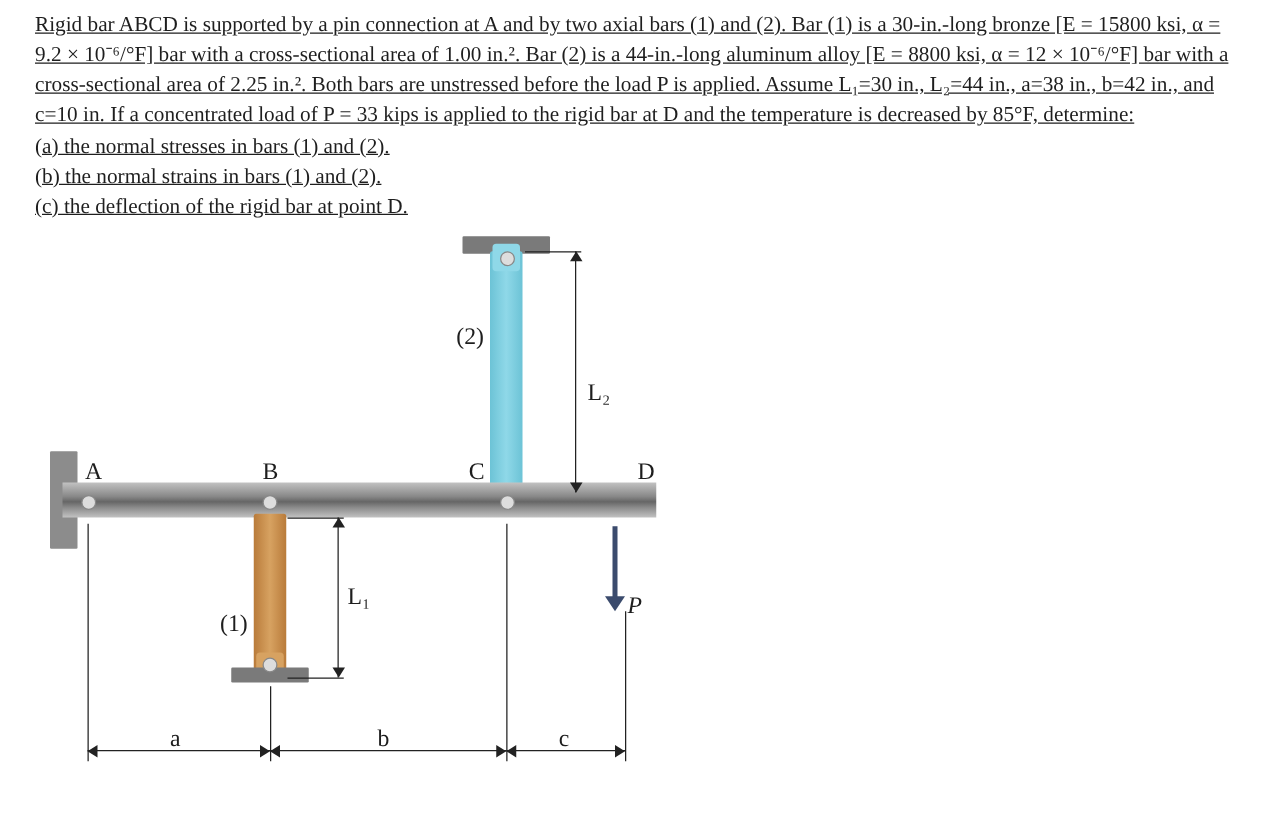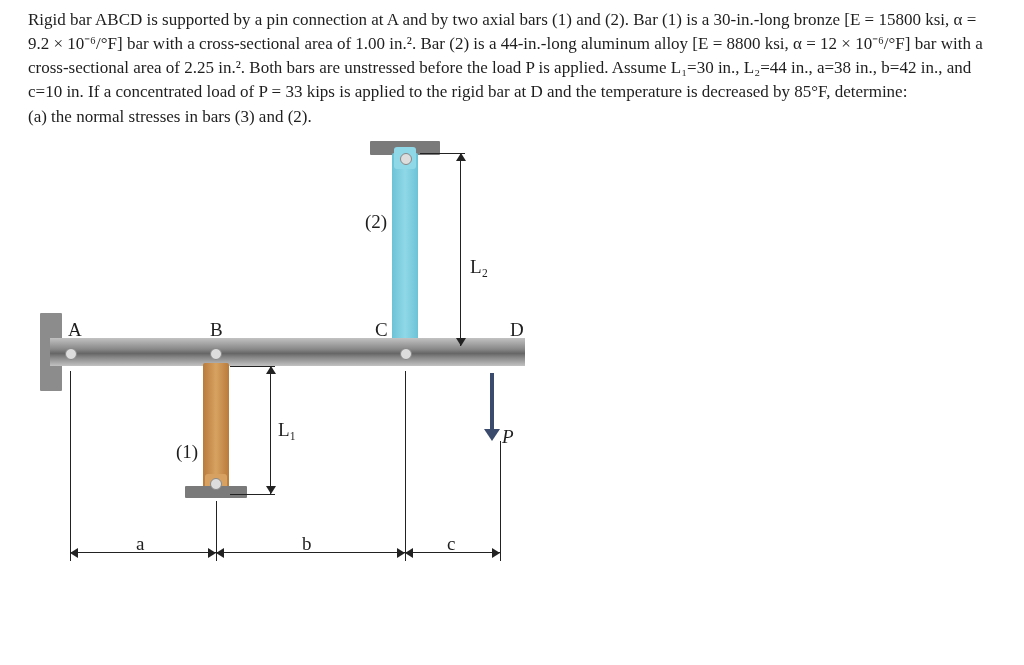--- a/index.html
+++ b/index.html
@@ -10,20 +10,21 @@
       color: #1e1e1e;
       background: #fff;
       width: 1024px;
     }
     .problem-text {
       padding: 8px 28px 0 28px;
       line-height: 1.42;
     }
     .problem-text p {
       margin: 0 0 0 0;
+      text-decoration: underline;
     }
     .diagram {
       position: relative;
       width: 540px;
       height: 480px;
       margin-left: 20px;
       margin-top: 12px;
     }
     
     .wall {
@@ -165,21 +166,23 @@
       position:absolute;
       width:1px;
       background:#222;
     }
   </style>
 </head>
 <body>
 
 <div class="problem-text">
   <p>Rigid bar ABCD is supported by a pin connection at A and by two axial bars (1) and (2). Bar (1) is a 30-in.-long bronze [E = 15800 ksi, α =   9.2 × 10⁻⁶/°F] bar with a cross-sectional area of 1.00 in.². Bar (2) is a 44-in.-long aluminum alloy [E = 8800 ksi, α =   12 × 10⁻⁶/°F] bar with a cross-sectional area of 2.25 in.². Both bars are unstressed before the load P is applied. Assume L₁=30 in., L₂=44 in., a=38 in., b=42 in., and c=10 in. If a concentrated load of P = 33 kips is applied to the rigid bar at D and the temperature is decreased by 85°F, determine:</p>
-  <p>(a) the normal stresses in bars (3) and (2).</p>
+  <p>(a) the normal stresses in bars (1) and (2).</p>
+  <p>(b) the normal strains in bars (1) and (2).</p>
+  <p>(c) the deflection of the rigid bar at point D.</p>
 </div>
 
 <div class="diagram">
 
   <div class="top-anchor"></div>
   <div class="bar2"></div>
   <div class="top-pin-box"></div>
   <div class="pin" style="left:380px;top:12px;"></div>
 
   <div class="wall"></div>

